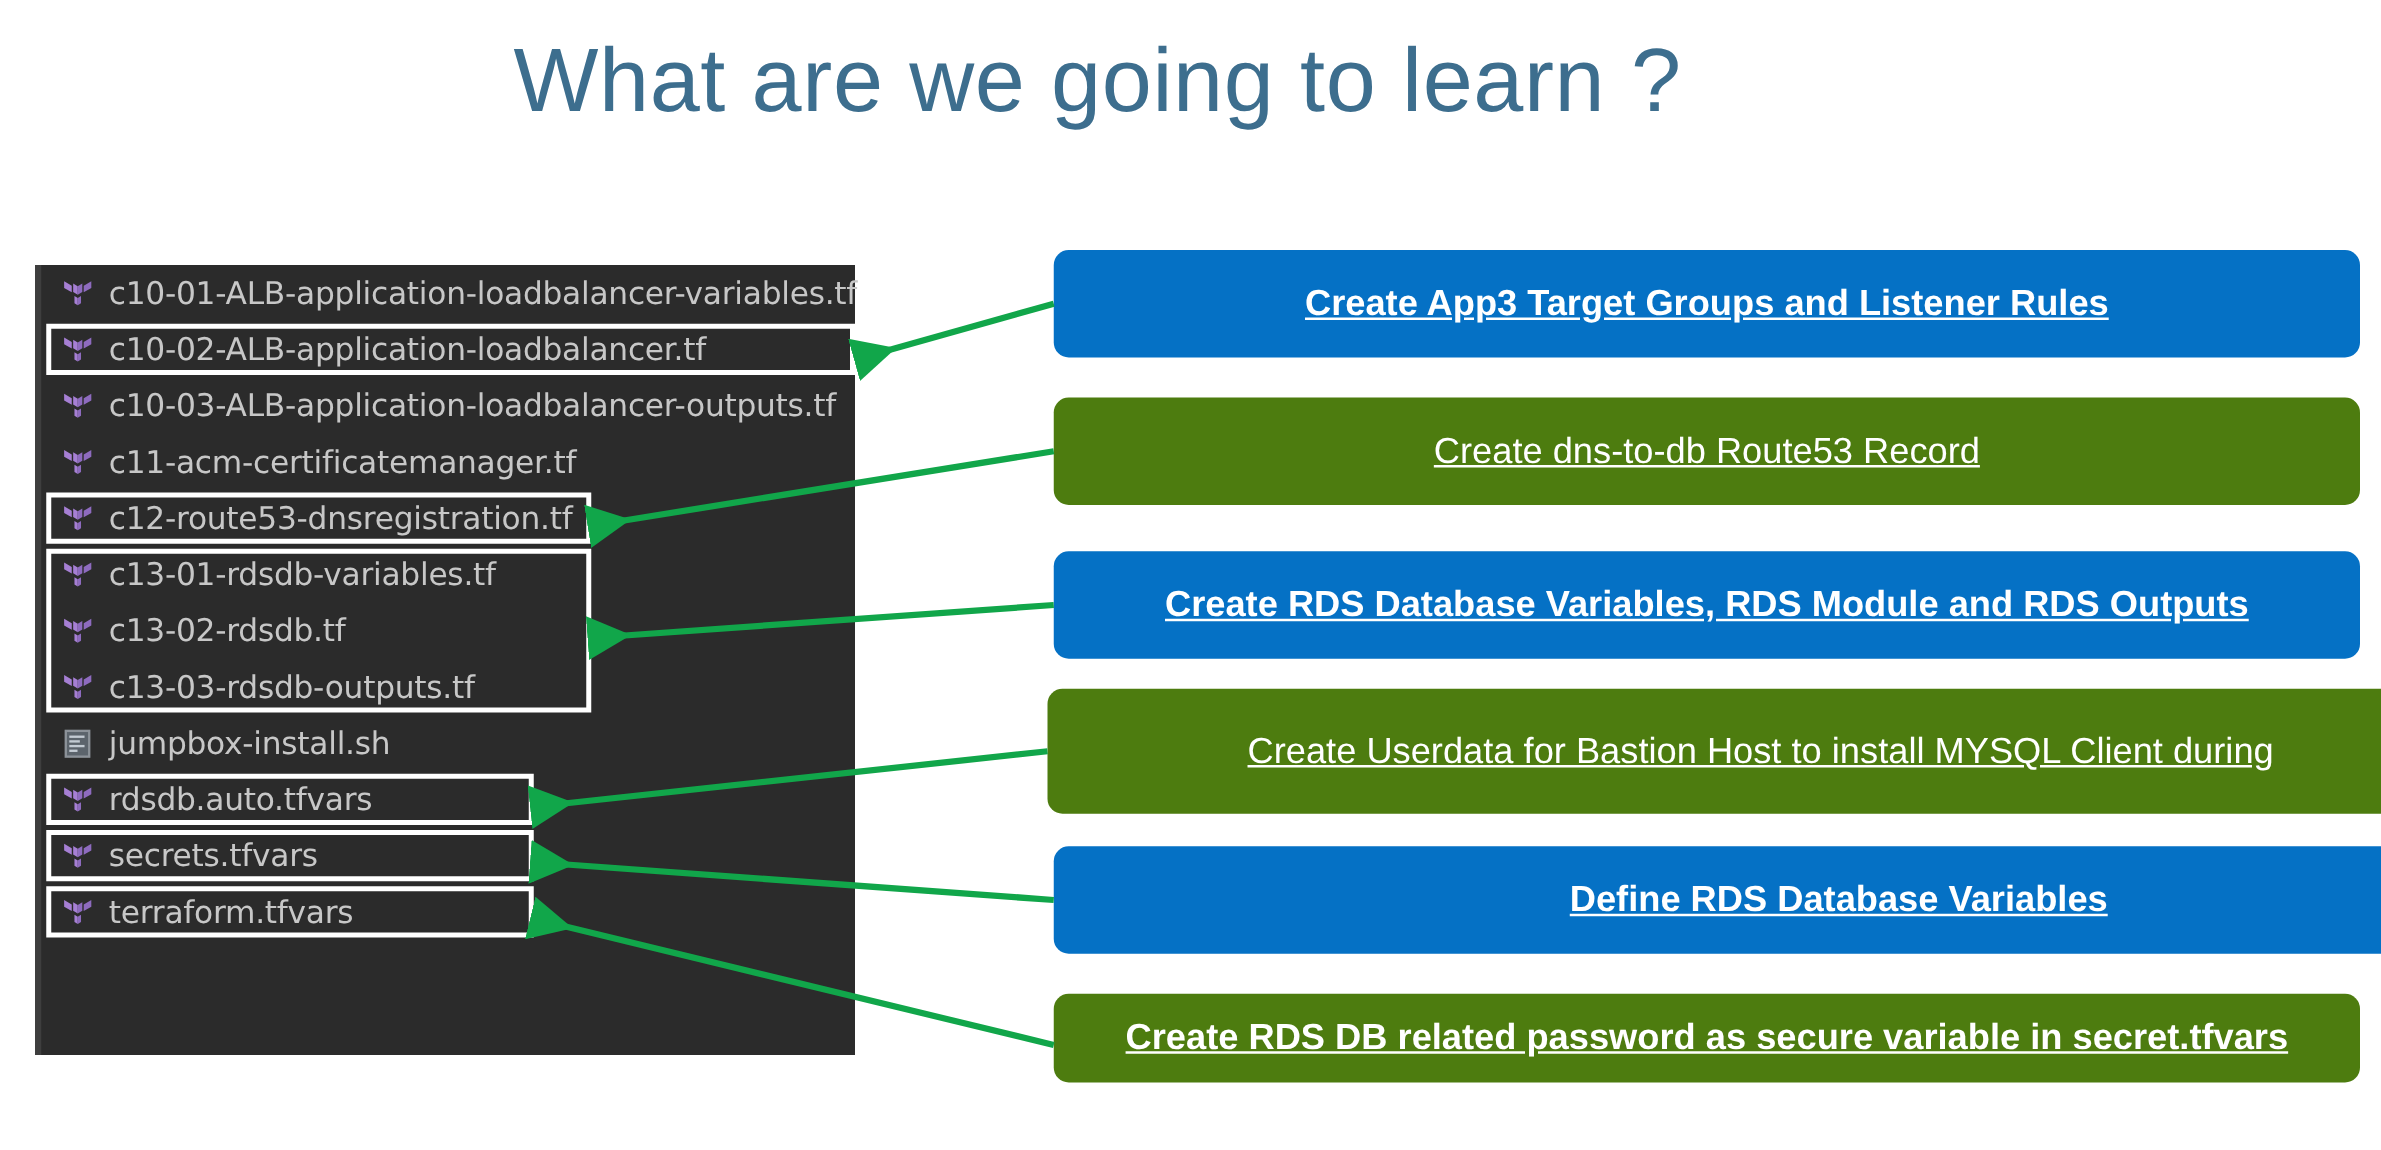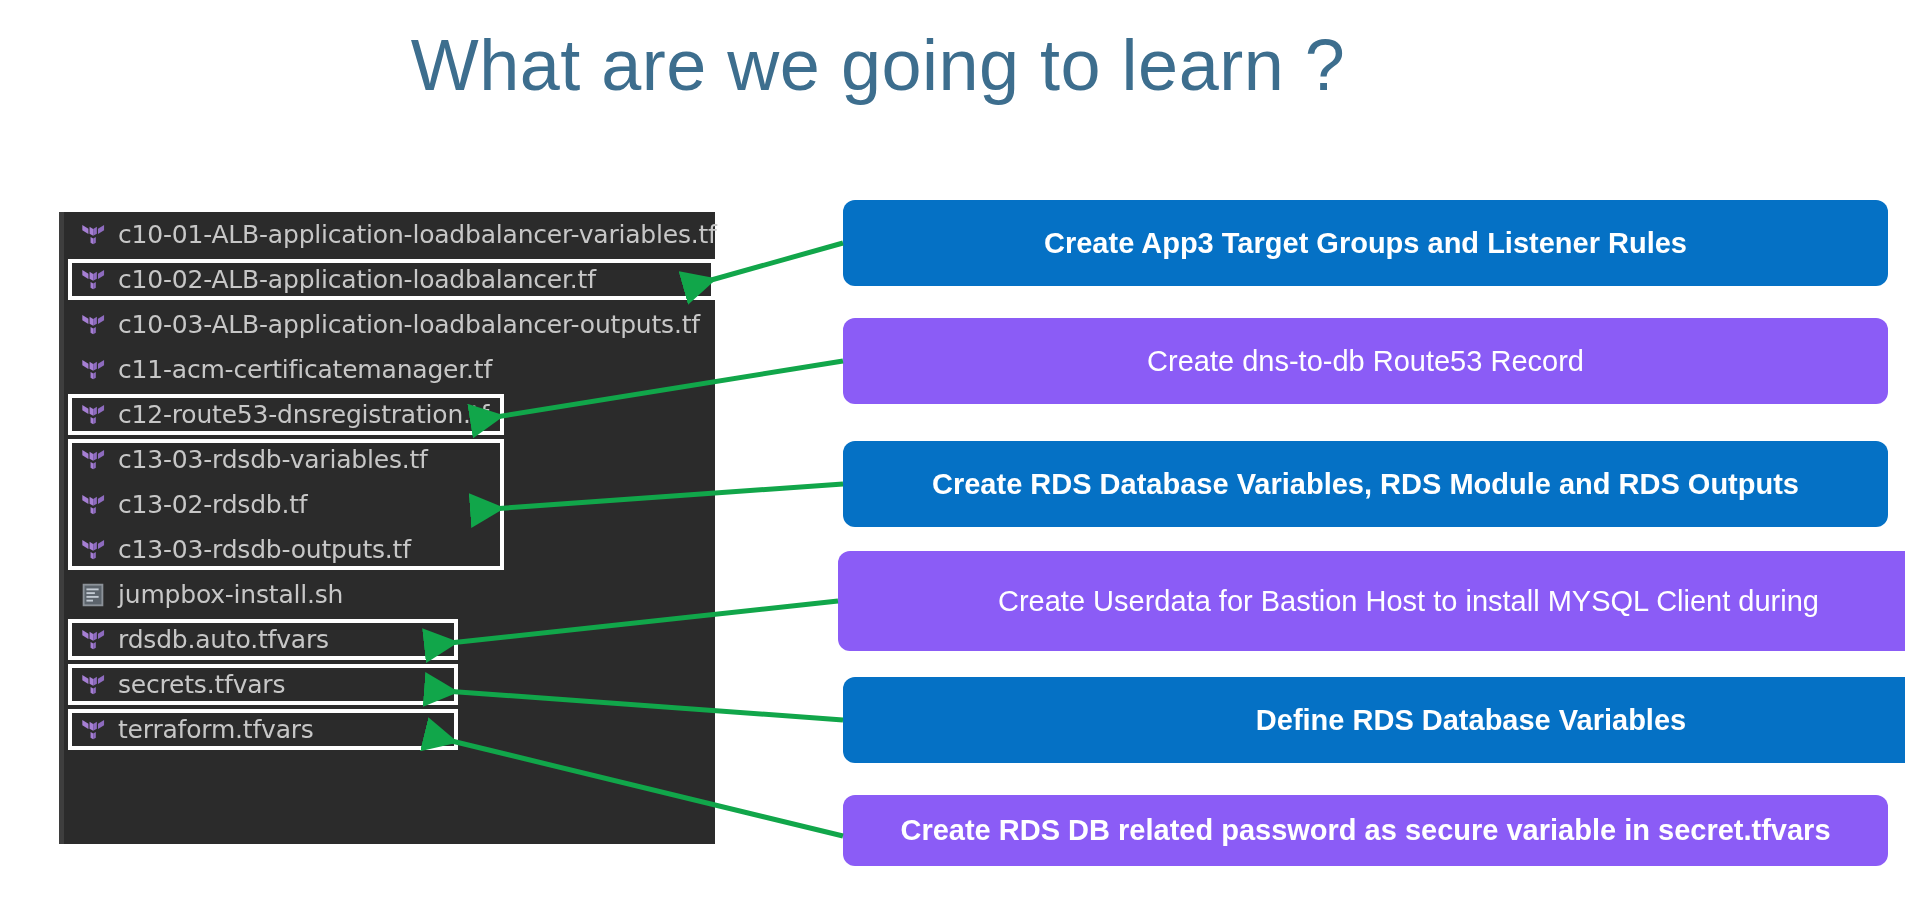--- a/index.html
+++ b/index.html
@@ -33,21 +33,20 @@
   
   #file-explorer {
     position: absolute;
     left: 28px;
     top: 212px;
     width: 656px;
     height: 632px;
     background: #2B2B2B;
     border-left: 5px solid #3E3E3E;
     box-sizing: border-box;
-    margin-left: 31px;
   }
   .file-rows {
     position: absolute;
     left: 0;
     top: 0;
     width: 100%;
   }
   .file-row {
     height: 45px;
     display: flex;
@@ -85,23 +84,24 @@
     position: absolute;
     border-radius: 12px;
     display: flex;
     align-items: center;
     justify-content: center;
     text-align: center;
     color: #FFFFFF;
     box-sizing: border-box;
     padding: 4px 16px;
     line-height: 1.18;
+    text-decoration: underline;
   }
   .callout.blue  { background: #0571C5; }
-  .callout.green { background: #8b5cf6; }
+  .callout.green { background: #4d7c0f; }
   .callout .ctext {
     font-size: 29px;
     font-weight: 700;
     display: block;
     width: 100%;
   }
   .callout.green .ctext { font-weight: 400; }
   .callout.green.bold .ctext { font-weight: 700; }
 
   
@@ -177,21 +177,21 @@
       </div>
       <div class="file-row">
         <svg class="ficon" viewBox="0 0 32 32">
           <polygon points="12.3,7.2 12.3,14.6 16.2,16.9 16.2,9.5" fill="#A67FD4"></polygon>
           <polygon points="20.1,7.2 20.1,14.6 16.2,16.9 16.2,9.5" fill="#8E6BBF"></polygon>
           <polygon points="4.6,5.4 4.6,11.0 11.1,14.8 11.1,9.2" fill="#A67FD4"></polygon>
           <polygon points="27.8,5.4 27.8,11.0 21.3,14.8 21.3,9.2" fill="#8E6BBF"></polygon>
           <polygon points="13.4,18.0 13.4,24.2 16.2,25.9 16.2,19.7" fill="#A67FD4"></polygon>
           <polygon points="19.0,18.0 19.0,24.2 16.2,25.9 16.2,19.7" fill="#8E6BBF"></polygon>
         </svg>
-        <span class="fname">c13-03-rdsdb-variables.tf</span>
+        <span class="fname">c13-01-rdsdb-variables.tf</span>
       </div>
       <div class="file-row">
         <svg class="ficon" viewBox="0 0 32 32">
           <polygon points="12.3,7.2 12.3,14.6 16.2,16.9 16.2,9.5" fill="#A67FD4"></polygon>
           <polygon points="20.1,7.2 20.1,14.6 16.2,16.9 16.2,9.5" fill="#8E6BBF"></polygon>
           <polygon points="4.6,5.4 4.6,11.0 11.1,14.8 11.1,9.2" fill="#A67FD4"></polygon>
           <polygon points="27.8,5.4 27.8,11.0 21.3,14.8 21.3,9.2" fill="#8E6BBF"></polygon>
           <polygon points="13.4,18.0 13.4,24.2 16.2,25.9 16.2,19.7" fill="#A67FD4"></polygon>
           <polygon points="19.0,18.0 19.0,24.2 16.2,25.9 16.2,19.7" fill="#8E6BBF"></polygon>
         </svg>

